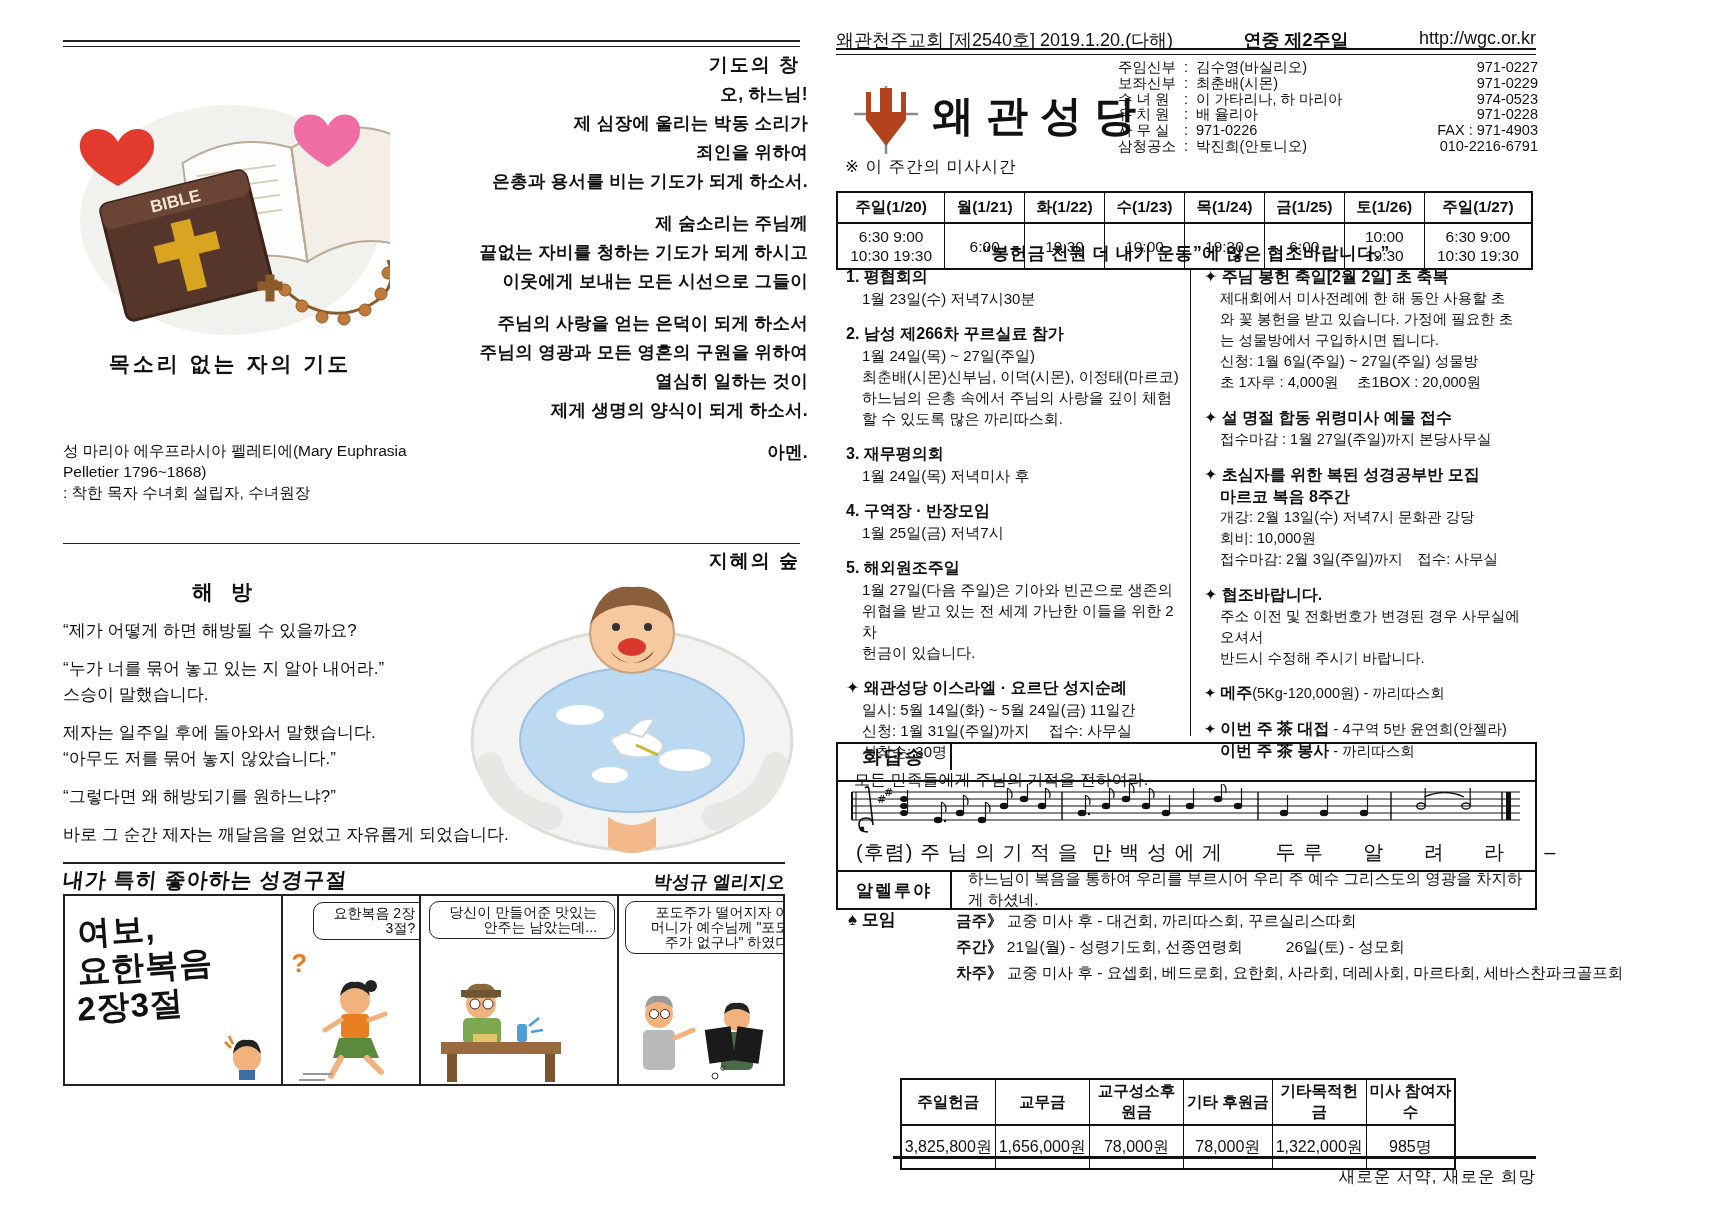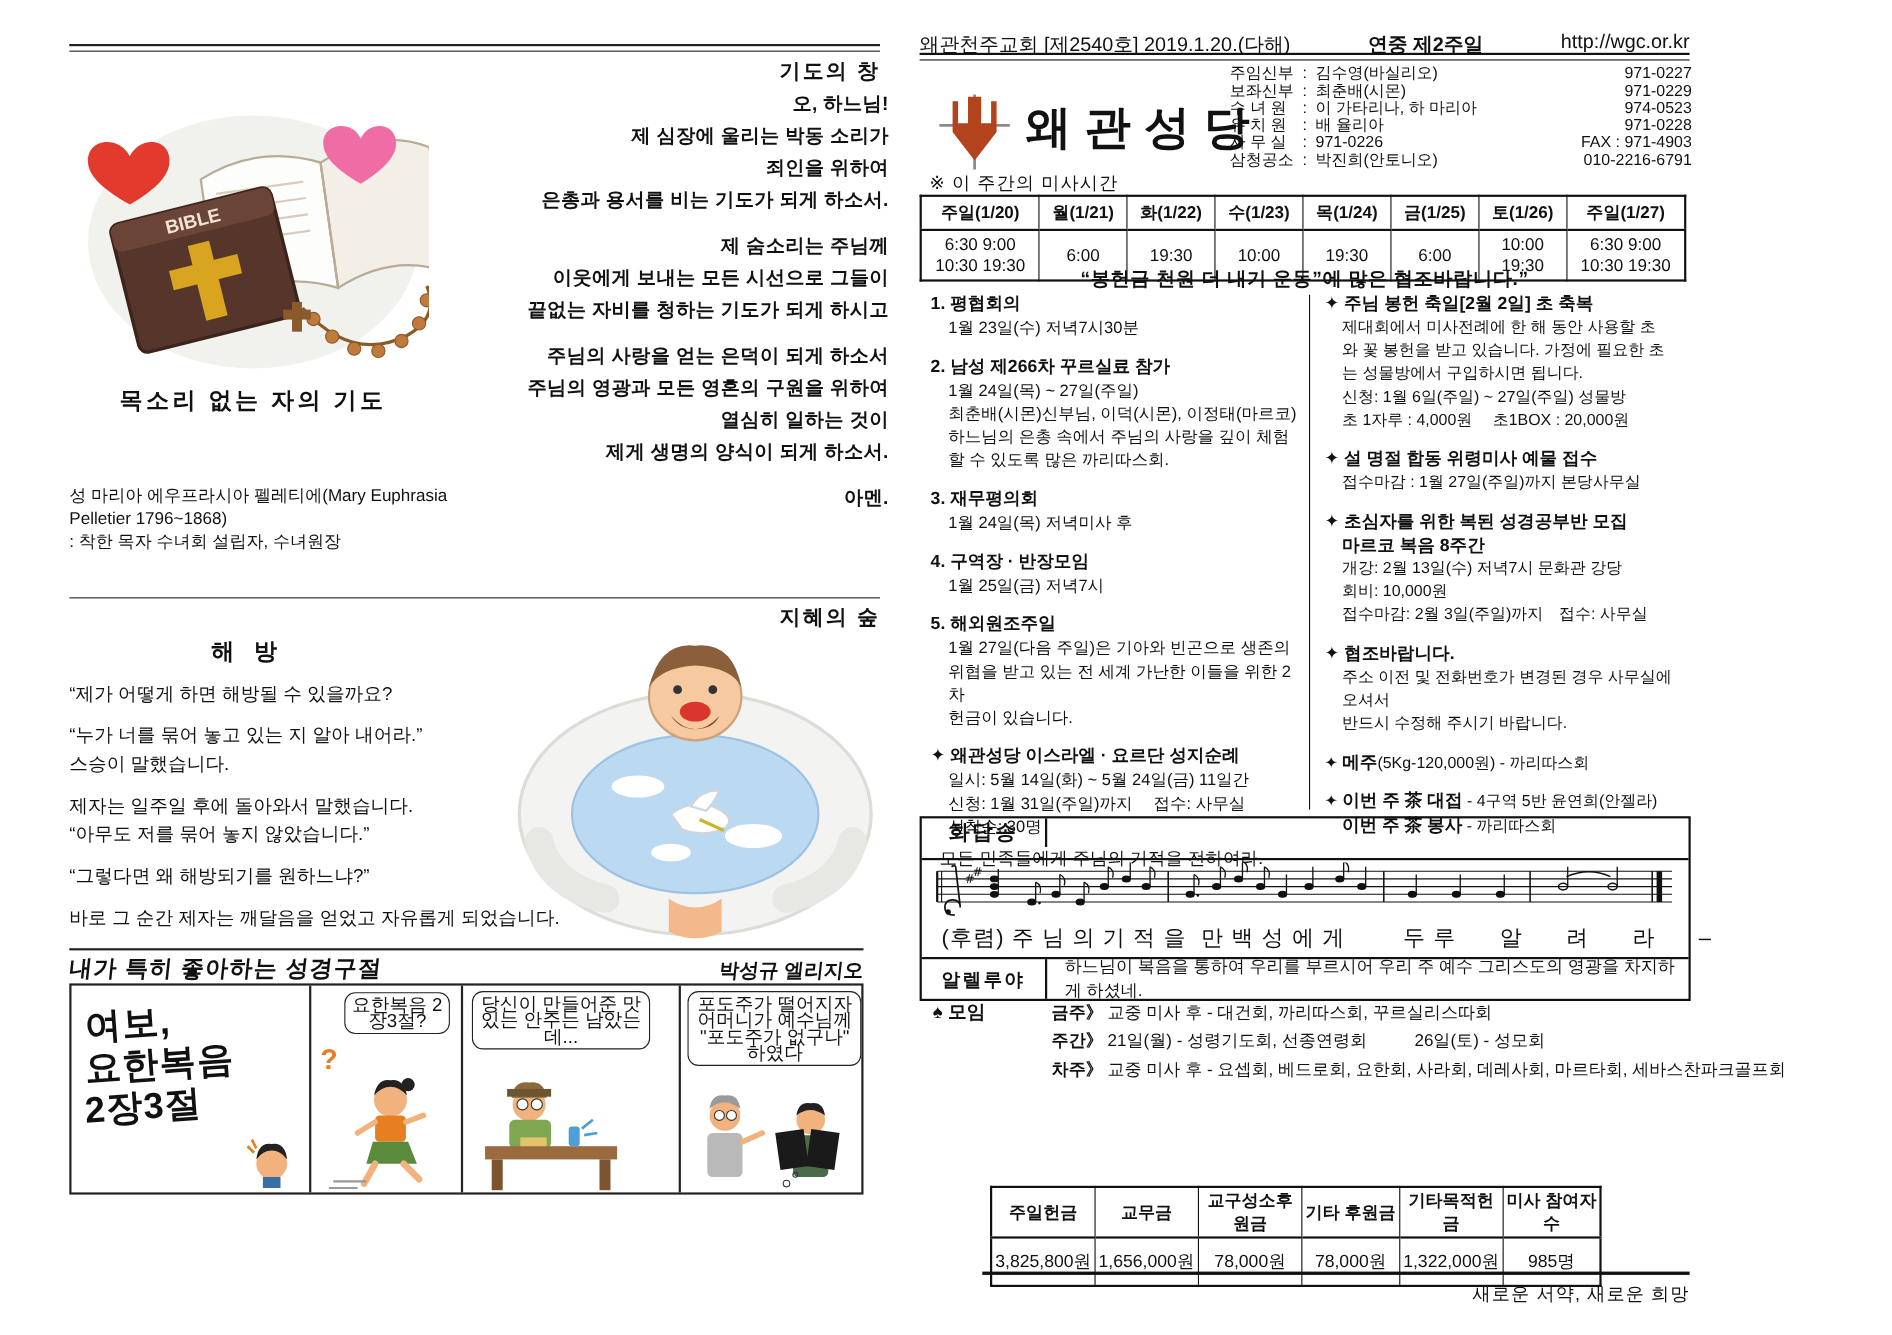--- a/index.html
+++ b/index.html
@@ -23,21 +23,21 @@
   .story-title{font-size:21px;font-weight:bold;letter-spacing:6px;}
 
   
   .comic-head{display:flex;justify-content:space-between;align-items:flex-end;height:30px;}
   .comic-title{font-size:21px;font-weight:bold;transform:skewX(-6deg);letter-spacing:1px;}
   .comic-author{font-size:18px;font-weight:bold;transform:skewX(-6deg);}
   .panels{display:flex;border:2.5px solid #222;height:188px;background:#fff;}
   .panel{position:relative;overflow:hidden;}
   .panel+.panel{border-left:2px solid #222;}
   .bubble{position:absolute;border:1.5px solid #222;border-radius:10px;background:#fff;
-          padding:3px 5px;font-size:17px;line-height:15px;text-align:center;}
+          padding:3px 17px;font-size:14px;line-height:15px;text-align:right;}
   .bigline{font-size:33px;font-weight:bold;transform:rotate(-4deg);line-height:38px;letter-spacing:1px;}
   .qmark{position:absolute;color:#e67e22;font-size:26px;font-weight:bold;}
 
   
   .rp-head{display:flex;justify-content:space-between;font-size:18px;}
   .rp-line{border-top:2.5px solid #111;border-bottom:1px solid #111;height:4px;}
   .church-name{font-size:42px;font-weight:bold;letter-spacing:12px;}
   .contacts{font-size:14.5px;line-height:15.8px;}
   .contact-row{display:flex;}
   .contact-row .lbl{width:66px;flex:none;}
@@ -128,22 +128,22 @@
   <div>: 착한 목자 수녀회 설립자, 수녀원장</div>
 </div>
 
 <div class="abs prayer" style="left:408px;top:80px;width:400px;text-align:right;">
   <div>오, 하느님!</div>
   <div>제 심장에 울리는 박동 소리가</div>
   <div>죄인을 위하여</div>
   <div>은총과 용서를 비는 기도가 되게 하소서.</div>
   <div class="blank"></div>
   <div>제 숨소리는 주님께</div>
+  <div>끝없는 자비를 청하는 기도가 되게 하시고</div>
   <div>이웃에게 보내는 모든 시선으로 그들이</div>
-  <div>끝없는 자비를 청하는 기도가 되게 하시고</div>
   <div class="blank"></div>
   <div>주님의 사랑을 얻는 은덕이 되게 하소서</div>
   <div>주님의 영광과 모든 영혼의 구원을 위하여</div>
   <div>열심히 일하는 것이</div>
   <div>제게 생명의 양식이 되게 하소서.</div>
   <div class="blank"></div>
   <div>아멘.</div>
 </div>
 
 <div class="abs thin-line" style="left:63px;top:543px;width:737px;"></div>
@@ -318,21 +318,21 @@
     <span class="val">박진희(안토니오)</span>
     <span class="ph">010-2216-6791</span>
   </div>
 </div>
 
 <div class="abs mass-title" style="left:845px;top:156px;">
   <span>※</span>
   <span>이 주간의 미사시간</span>
 </div>
 
-<table class="mass abs" style="left:836px;top:177px;">
+<table class="mass abs" style="left:836px;top:191px;">
   <colgroup>
     <col style="width:15.5%">
       <col style="width:11.5%">
       <col style="width:11.5%">
       <col style="width:11.5%">
     <col style="width:11.5%">
       <col style="width:11.5%">
       <col style="width:11.5%">
       <col style="width:15.5%">
   </colgroup>

